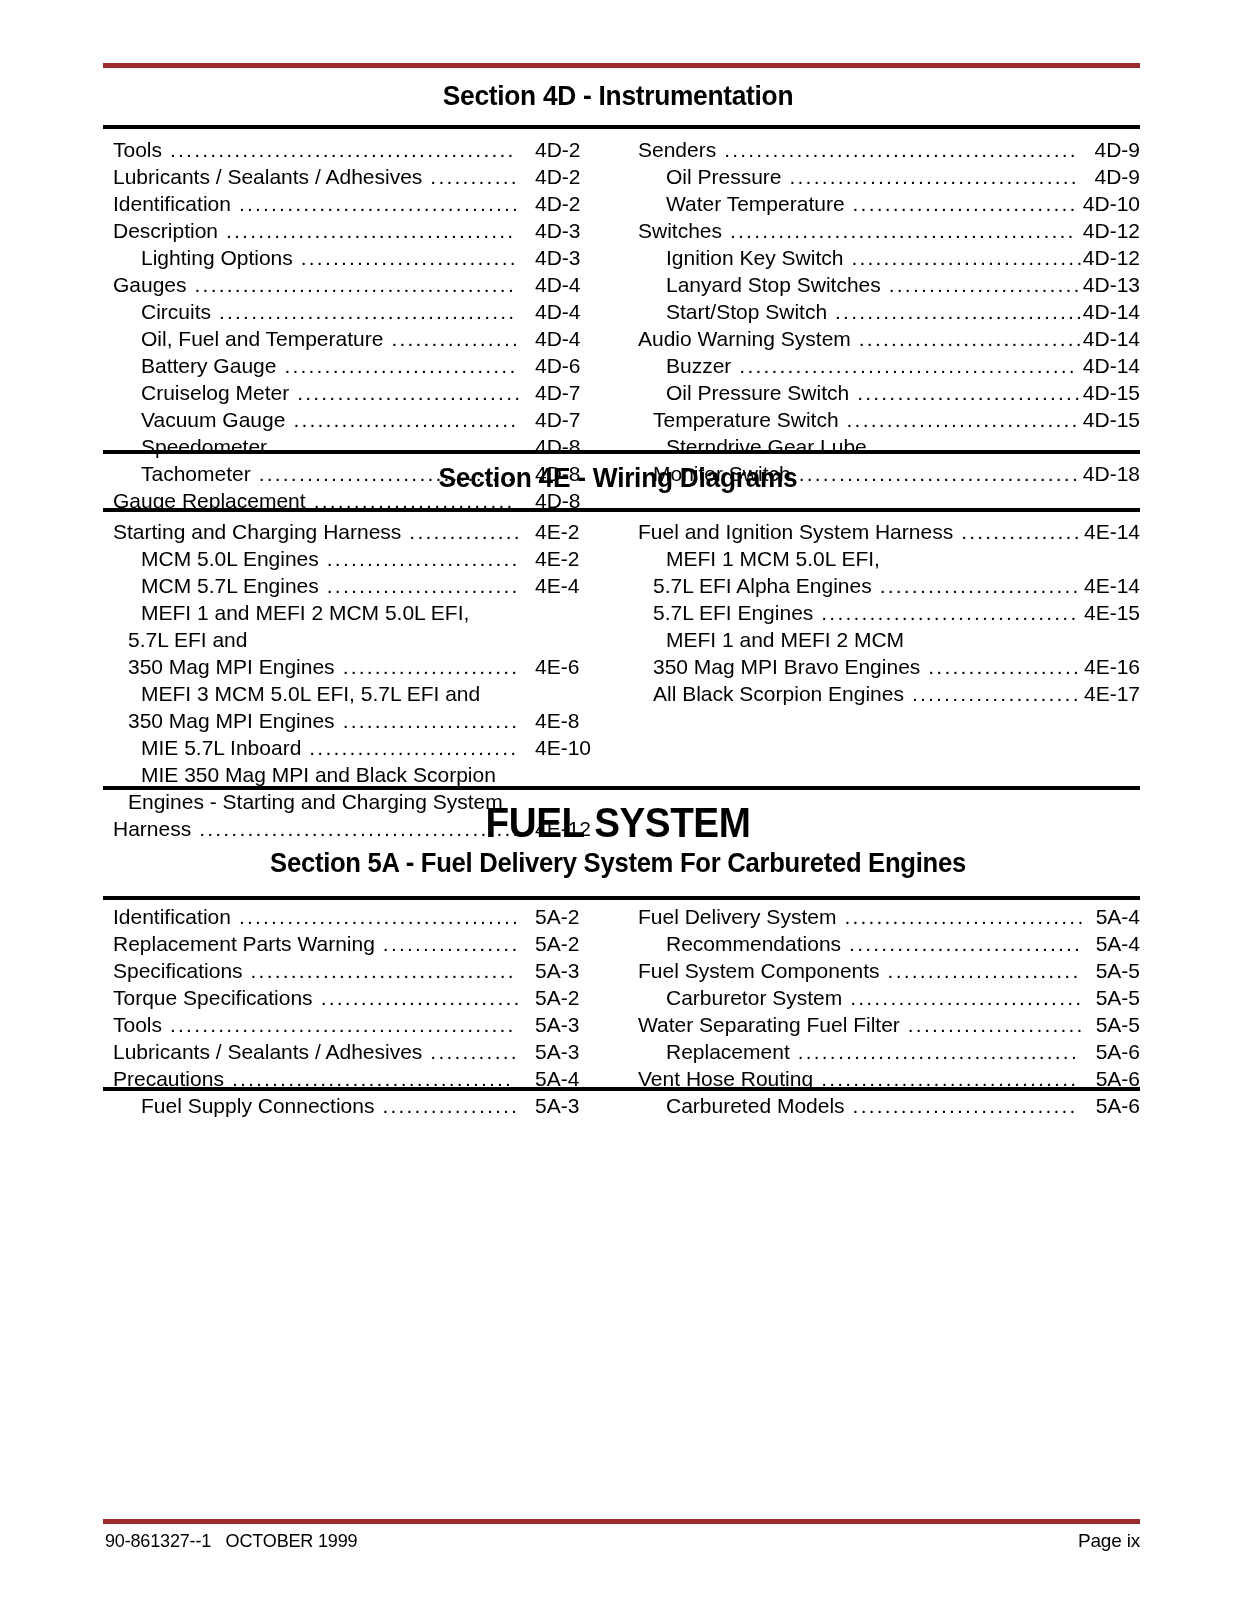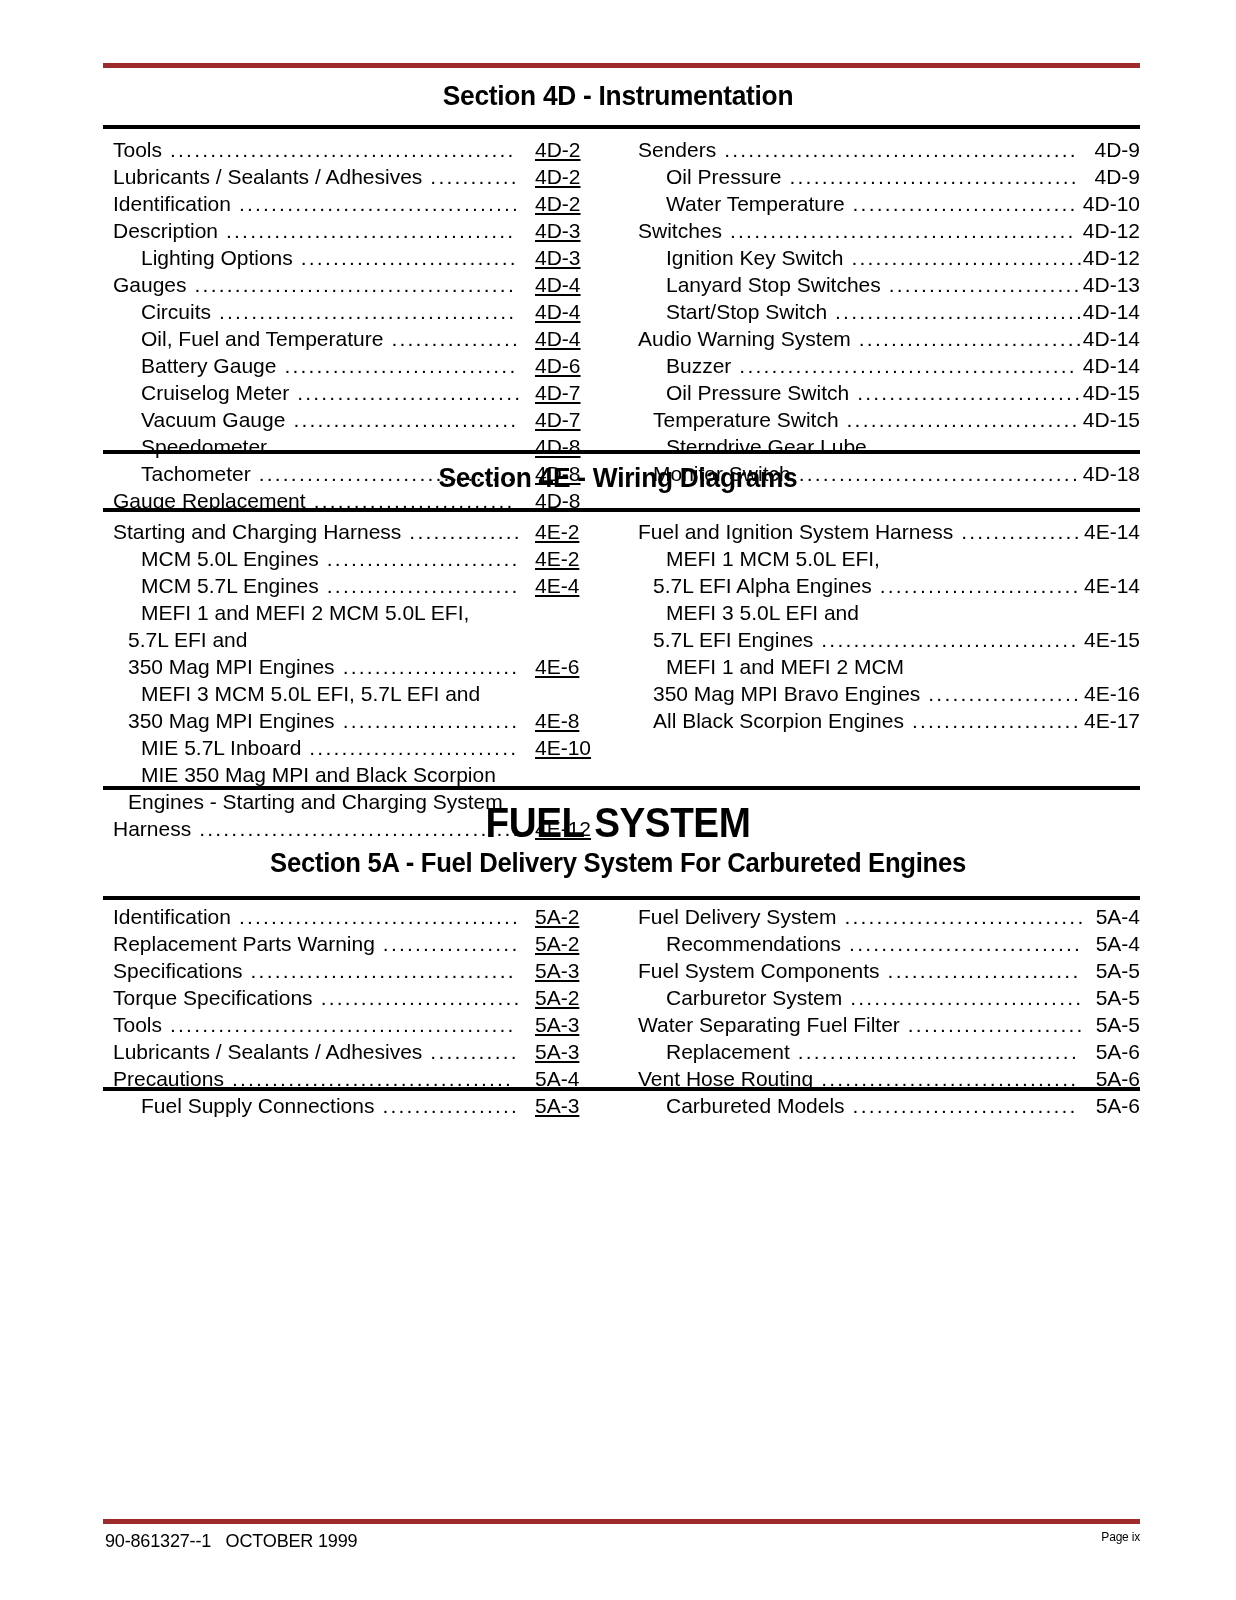--- a/index.html
+++ b/index.html
@@ -117,21 +117,21 @@
     letter-spacing: 2.2px;
     color: #000;
   }
   .toc-page {
     position: absolute;
     top: 0;
     font-size: 21px;
     white-space: nowrap;
   }
   
-  .toc-col.left .toc-page  { left: 432px; text-align: right; text-decoration: underline; }
+  .toc-col.left .toc-page  { left: 432px; text-align: right; }
   
   .toc-col.right .toc-page { right: 0px;  }
 
   .ind-0 { padding-left: 10px; }
   .ind-1 { padding-left: 38px; }
   .ind-2 { padding-left: 25px; }
 
   
   .footer-left {
     position: absolute;
@@ -140,21 +140,21 @@
     font-size: 19px;
     letter-spacing: -0.2px;
     transform: scaleX(0.95);
     transform-origin: left center;
     white-space: pre;
   }
   .footer-right {
     position: absolute;
     right: 96px;
     top: 1530px;
-    font-size: 12px;
+    font-size: 19px;
     letter-spacing: -0.2px;
     white-space: nowrap;
   }
 </style>
 </head>
 <body>
 
 <div class="page">
 
   <div class="rule-red-top"></div>
@@ -210,21 +210,20 @@
         <div class="toc-row"><span class="toc-label ind-2">350 Mag MPI Engines</span><span class="toc-dots" style="margin-left: 8px; width: 184px;">......................</span><span class="toc-page">4E-8</span></div>
         <div class="toc-row"><span class="toc-label ind-1">MIE 5.7L Inboard</span><span class="toc-dots" style="margin-left: 8px; width: 218px;">..........................</span><span class="toc-page">4E-10</span></div>
         <div class="toc-row"><span class="toc-label ind-1">MIE 350 Mag MPI and Black Scorpion</span><span class="toc-dots"></span><span class="toc-page"></span></div>
         <div class="toc-row"><span class="toc-label ind-2">Engines - Starting and Charging System</span><span class="toc-dots"></span><span class="toc-page"></span></div>
         <div class="toc-row"><span class="toc-label ind-0">Harness</span><span class="toc-dots" style="margin-left: 8px; width: 328px;">........................................</span><span class="toc-page">4E-12</span></div>
       </div>
     <div class="toc-col right">
         <div class="toc-row"><span class="toc-label ind-0">Fuel and Ignition System Harness</span><span class="toc-dots" style="margin-left: 8px; width: 129px;">...............</span><span class="toc-page">4E-14</span></div>
         <div class="toc-row"><span class="toc-label ind-1">MEFI 1 MCM 5.0L EFI,</span><span class="toc-dots"></span><span class="toc-page"></span></div>
         <div class="toc-row"><span class="toc-label ind-2">5.7L EFI Alpha Engines</span><span class="toc-dots" style="margin-left: 8px; width: 210px;">.........................</span><span class="toc-page">4E-14</span></div>
-        <div class="toc-row"><span class="toc-label ind-1">MEFI 3 5.0L EFI and</span><span class="toc-dots"></span><span class="toc-page"></span></div>
         <div class="toc-row"><span class="toc-label ind-2">5.7L EFI Engines</span><span class="toc-dots" style="margin-left: 8px; width: 269px;">................................</span><span class="toc-page">4E-15</span></div>
         <div class="toc-row"><span class="toc-label ind-1">MEFI 1 and MEFI 2 MCM</span><span class="toc-dots"></span><span class="toc-page"></span></div>
         <div class="toc-row"><span class="toc-label ind-2">350 Mag MPI Bravo Engines</span><span class="toc-dots" style="margin-left: 8px; width: 162px;">...................</span><span class="toc-page">4E-16</span></div>
         <div class="toc-row"><span class="toc-label ind-2">All Black Scorpion Engines</span><span class="toc-dots" style="margin-left: 8px; width: 178px;">.....................</span><span class="toc-page">4E-17</span></div>
       </div>
   </div>
   <div class="rule-black" style="top:786px;"></div>
 
   <div class="big-heading" style="top:799px;">FUEL SYSTEM</div>
   <div class="sub-heading" style="top:848px;">Section 5A - Fuel Delivery System For Carbureted Engines</div>

